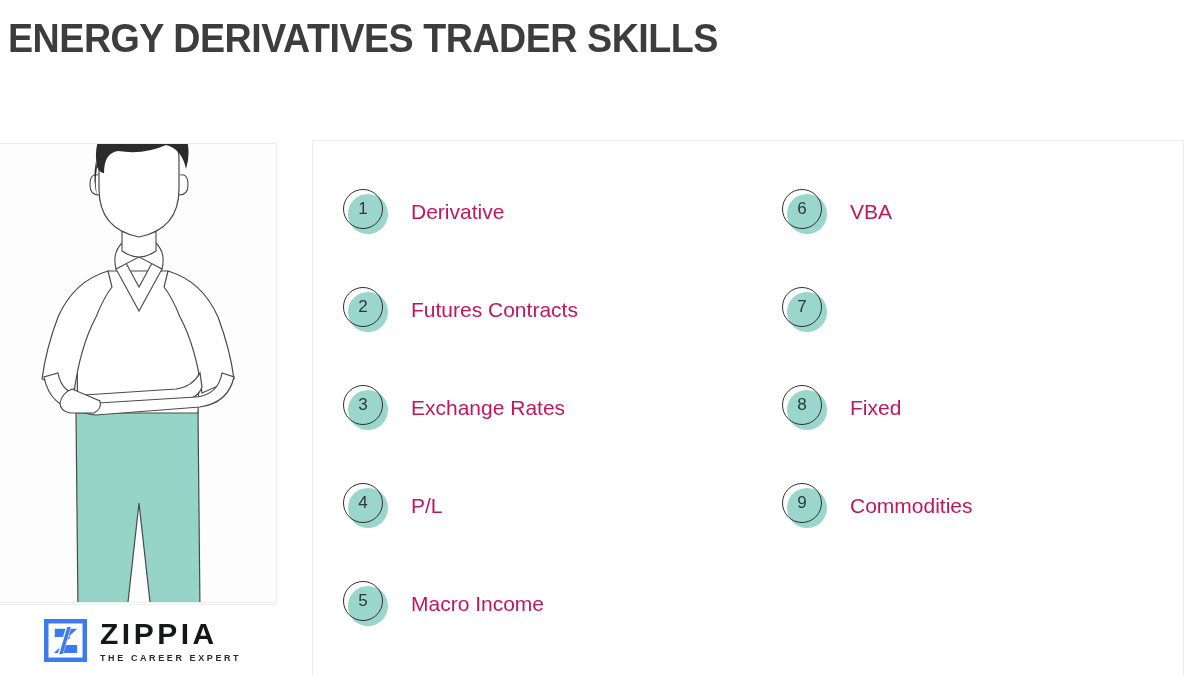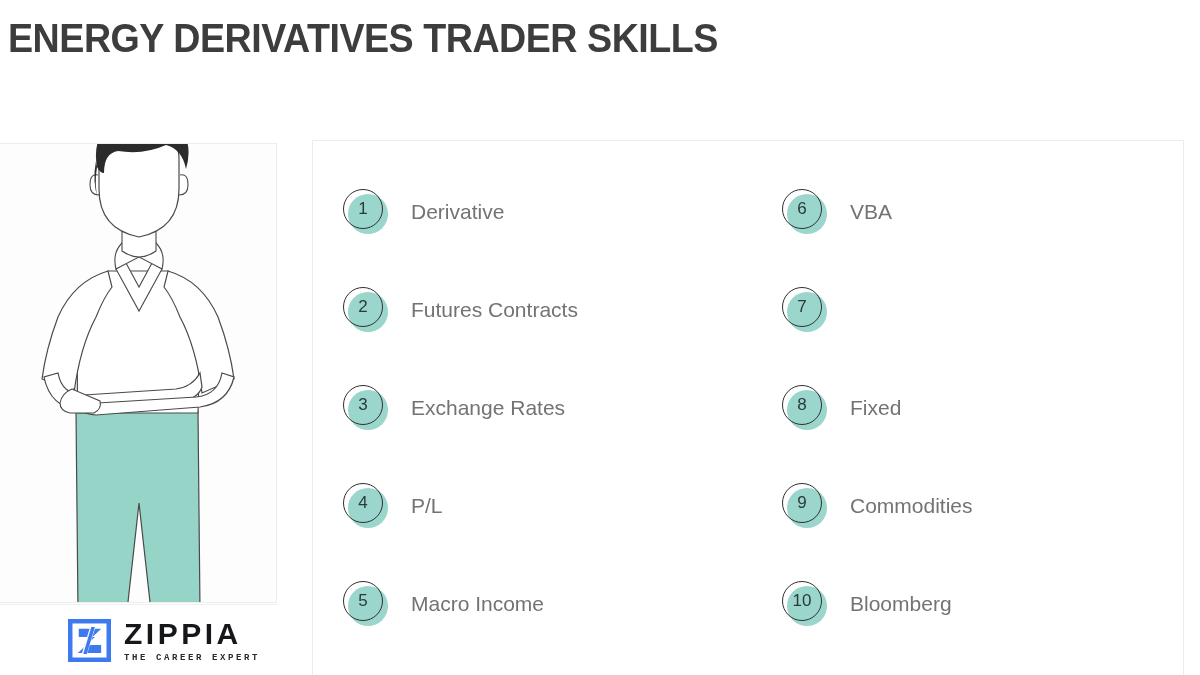--- a/index.html
+++ b/index.html
@@ -60,21 +60,21 @@
     position: absolute;
     left: 0px;
     top: 604px;
     width: 277px;
     height: 71px;
     background: #ffffff;
     border-top: 1px solid #f0f0f0;
     box-sizing: border-box;
     display: flex;
     align-items: center;
-    padding-left: 68px;
+    padding-left: 44px;
   }
   .logo-mark {
     width: 43px;
     height: 43px;
     flex: 0 0 auto;
     margin-right: 13px;
   }
   .logo-text-wrap {
     display: flex;
     flex-direction: column;
@@ -89,21 +89,21 @@
     color: #15171a;
     font-family: "Liberation Sans", sans-serif;
   }
   .logo-tagline {
     font-size: 9px;
     line-height: 12px;
     letter-spacing: 2.6px;
     color: #2b2b2b;
     margin-top: 3px;
     font-weight: bold;
-    font-family: Liberation Mono, monospace;
+    font-family: Liberation Sans, sans-serif;
   }
 
   
   .skills-card {
     position: absolute;
     left: 312px;
     top: 140px;
     width: 872px;
     height: 535px;
     background: #ffffff;
@@ -170,21 +170,21 @@
     display: flex;
     align-items: center;
     justify-content: center;
     font-size: 17px;
     color: #2b3a38;
     font-family: "Liberation Sans", sans-serif;
   }
   .skill-label {
     font-size: 21px;
     line-height: 26px;
-    color: #737373;
+    color: #be185d;
     white-space: nowrap;
     font-family: "Liberation Sans", sans-serif;
   }
 </style>
 </head>
 <body>
 
 <div class="page-title">ENERGY DERIVATIVES TRADER SKILLS</div>
 
 <div class="figure-panel">
@@ -304,23 +304,15 @@
     </div>
 
     <div class="skill-item col-left">
       <div class="badge">
         <div class="badge-fill"></div>
         <div class="badge-ring"></div>
         <div class="badge-num">5</div>
       </div>
       <div class="skill-label">Macro Income</div>
     </div>
-    <div class="skill-item col-right">
-      <div class="badge">
-        <div class="badge-fill"></div>
-        <div class="badge-ring"></div>
-        <div class="badge-num">10</div>
-      </div>
-      <div class="skill-label">Bloomberg</div>
-    </div>
 
   </div>
 </div>
 
 </body></html>

